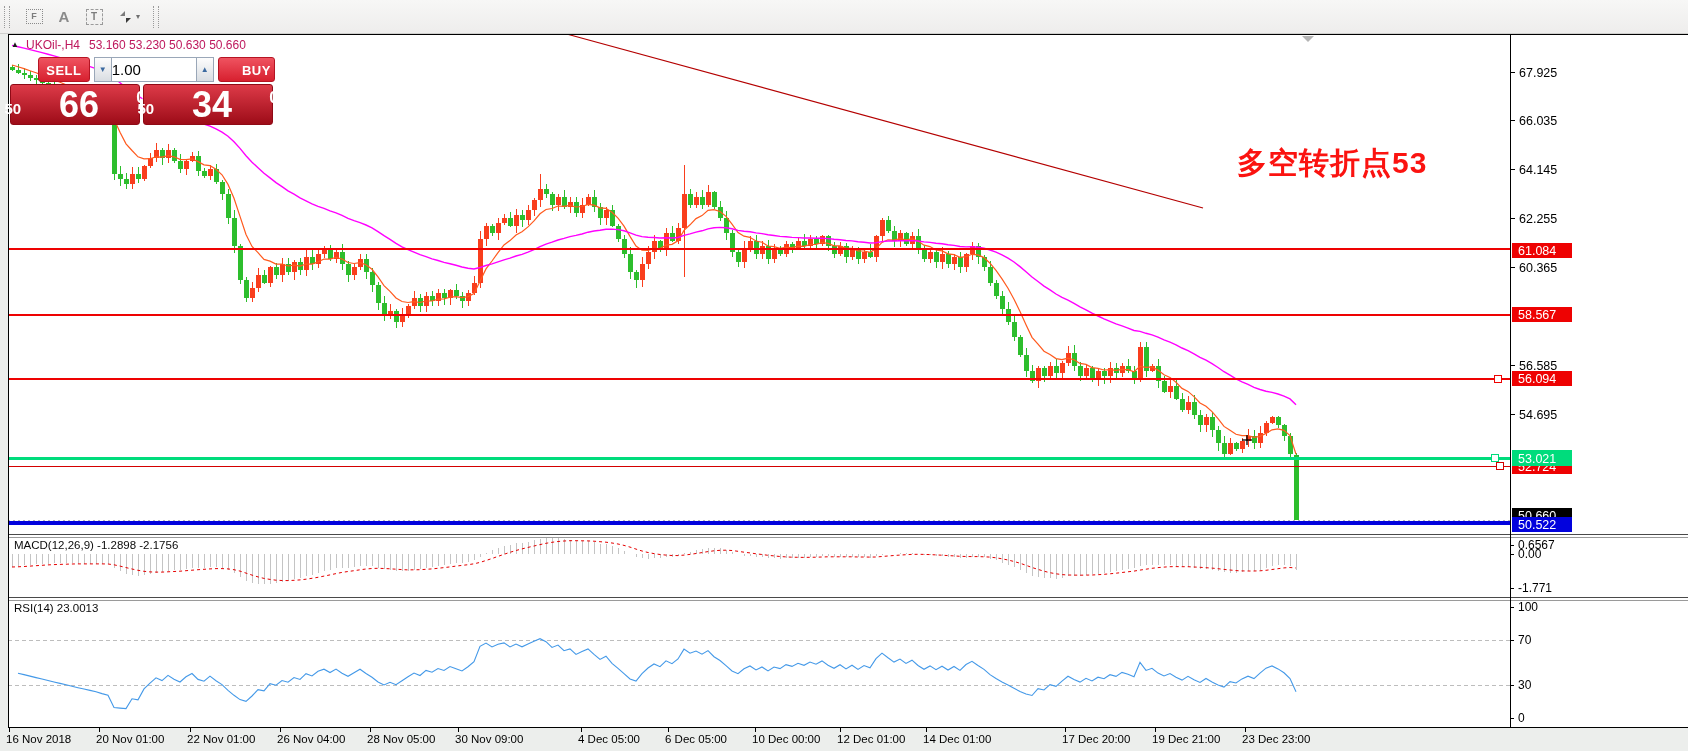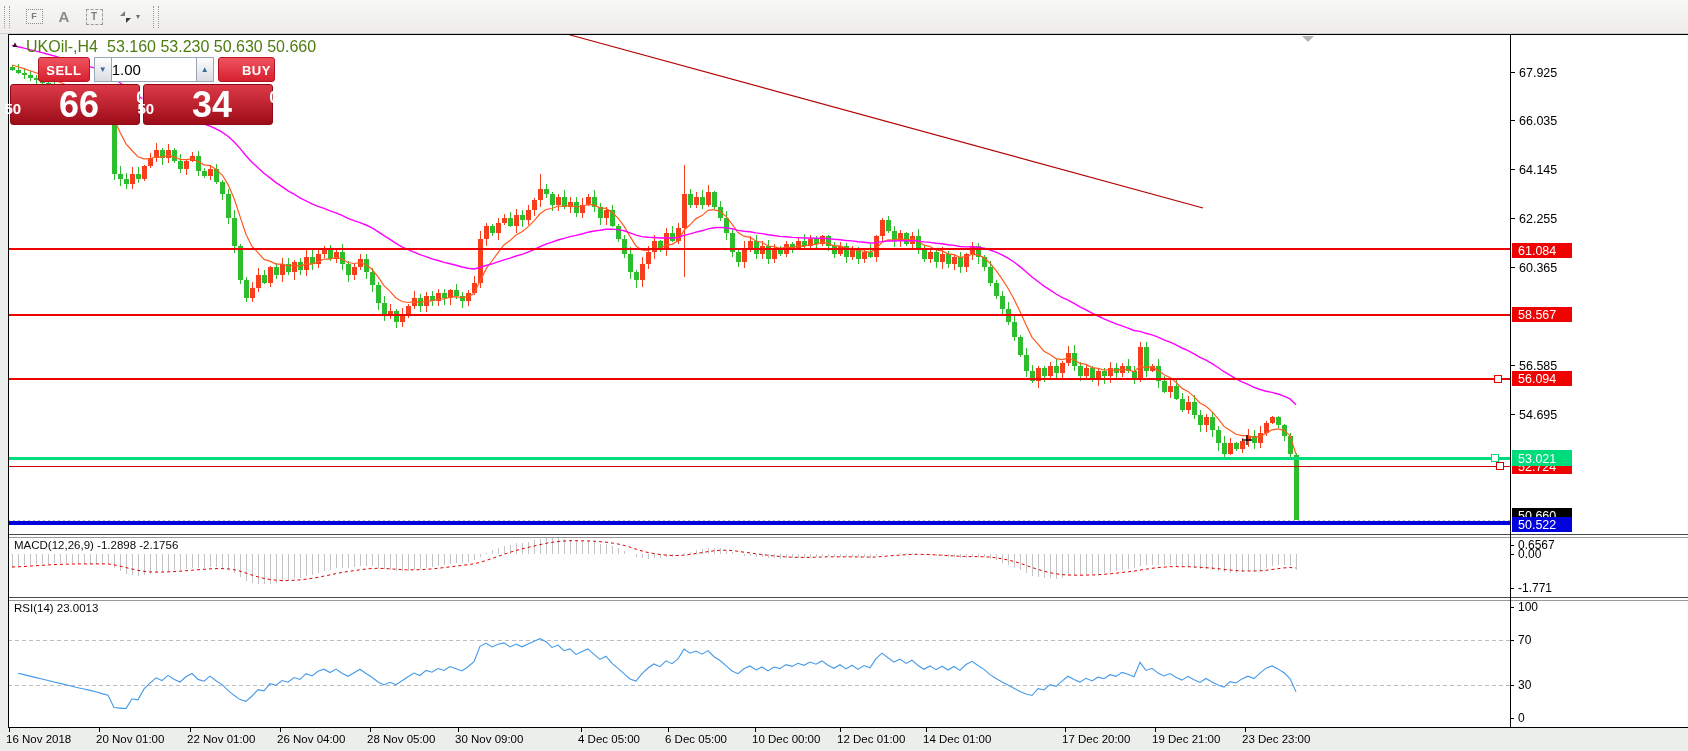--- a/index.html
+++ b/index.html
@@ -12,21 +12,21 @@
   .fibbox{display:inline-block;width:15px;height:13px;border:1px dotted #8a8a8a;font-size:9px;line-height:13px;text-align:center;color:#7d7d7d;font-weight:bold;}
   .a-glyph{font-size:15px;font-weight:bold;color:#8a8a8a;}
   .t-box{display:inline-block;width:15px;height:14px;border:1px dashed #9a9a9a;font-size:10px;line-height:14px;text-align:center;color:#7d7d7d;font-weight:bold;}
   .arrows{width:36px;}
   .caret{font-size:8px;color:#6f6f6f;margin-left:3px;}
   .tf-group{display:flex;align-items:center;margin-left:6px;}
   .tf{min-width:24px;padding:0 5px;height:22px;line-height:22px;text-align:center;font-size:11.5px;color:#3c3c3c;margin:0 2px;cursor:pointer;border:1px solid transparent;}
   .tf.active{background:#fbfbfa;border:1px solid #8f8f8f;border-radius:1px;}
   
   #chart-svg{position:absolute;left:0;top:0;z-index:1;}
-  .chart-title{position:absolute;left:26px;top:38px;font-size:16px;color:#4d7c0f;z-index:3;white-space:pre;text-align:center;}
+  .chart-title{position:absolute;left:26px;top:38px;font-size:12px;color:#be185d;z-index:3;white-space:pre;text-align:center;}
   .chart-title .ohlc{margin-left:9px;}
   .collapse{position:absolute;left:11px;top:40px;font-size:8px;color:#1a1a1a;z-index:3;}
   .ind-label{position:absolute;font-size:11.5px;color:#0a0a0a;z-index:3;white-space:pre;}
   .annotation{position:absolute;left:1237px;top:143px;font-size:30px;font-weight:600;z-index:3;letter-spacing:1px;
     font-family:"Liberation Sans","DejaVu Sans",sans-serif;}
   
   .panel{position:absolute;left:10px;top:57px;z-index:5;width:265px;}
   .row1{display:flex;height:25px;margin-left:28px;}
   .btn{height:25px;line-height:25px;text-align:center;color:#fff;font-size:13px;font-weight:600;border-radius:3px;
     background:linear-gradient(#ef5360,#d7202f);border:1px solid #b51423;box-sizing:border-box;cursor:pointer;letter-spacing:.5px;}
@@ -826,20 +826,21 @@
         <line x1="1247" y1="435" x2="1247" y2="445"></line>
       </g>
     </svg>
 
   <span class="collapse">▲</span>
   <div class="chart-title"><span>UKOil-,H4</span><span class="ohlc">53.160 53.230 50.630 50.660</span></div>
 
   <div class="ind-label" style="left:14px;top:539px;"><span>MACD(12,26,9)</span> <span>-1.2898 -2.1756</span></div>
   <div class="ind-label" style="left:14px;top:602px;"><span>RSI(14)</span> <span>23.0013</span></div>
 
+  <div class="annotation" style="color: rgb(251, 19, 16);">多空转折点53</div>
 
   <div class="panel">
     <div class="row1">
       <div class="btn sell">SELL</div>
       <div class="spin down">
           <span></span>
         </div>
       <input class="vol" readonly="" value="1.00" style="">
       <div class="spin up">
           <span></span>

